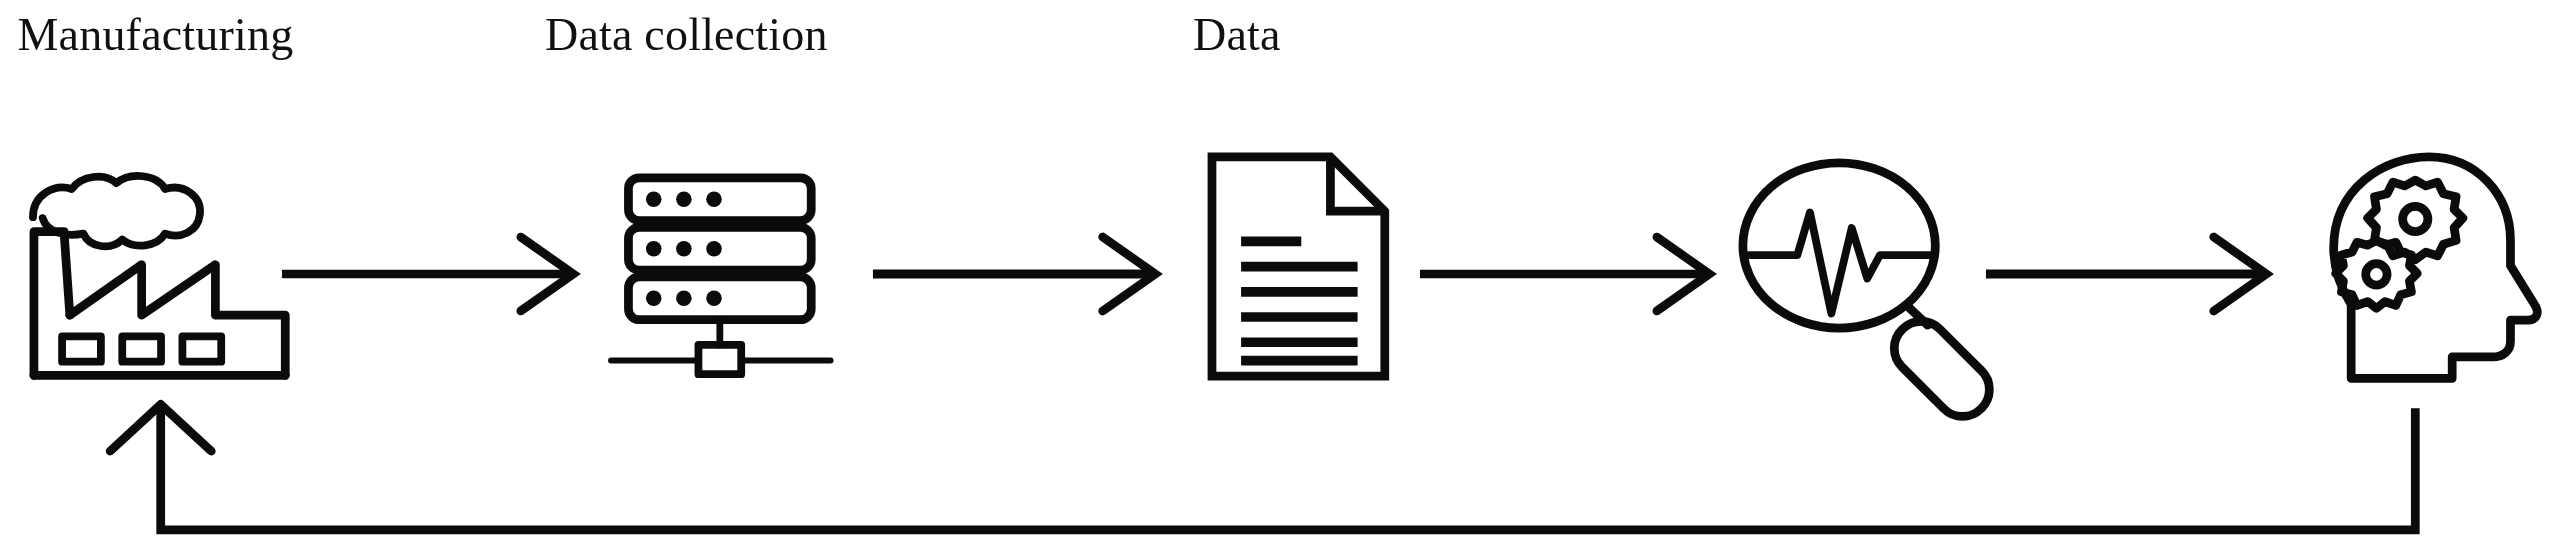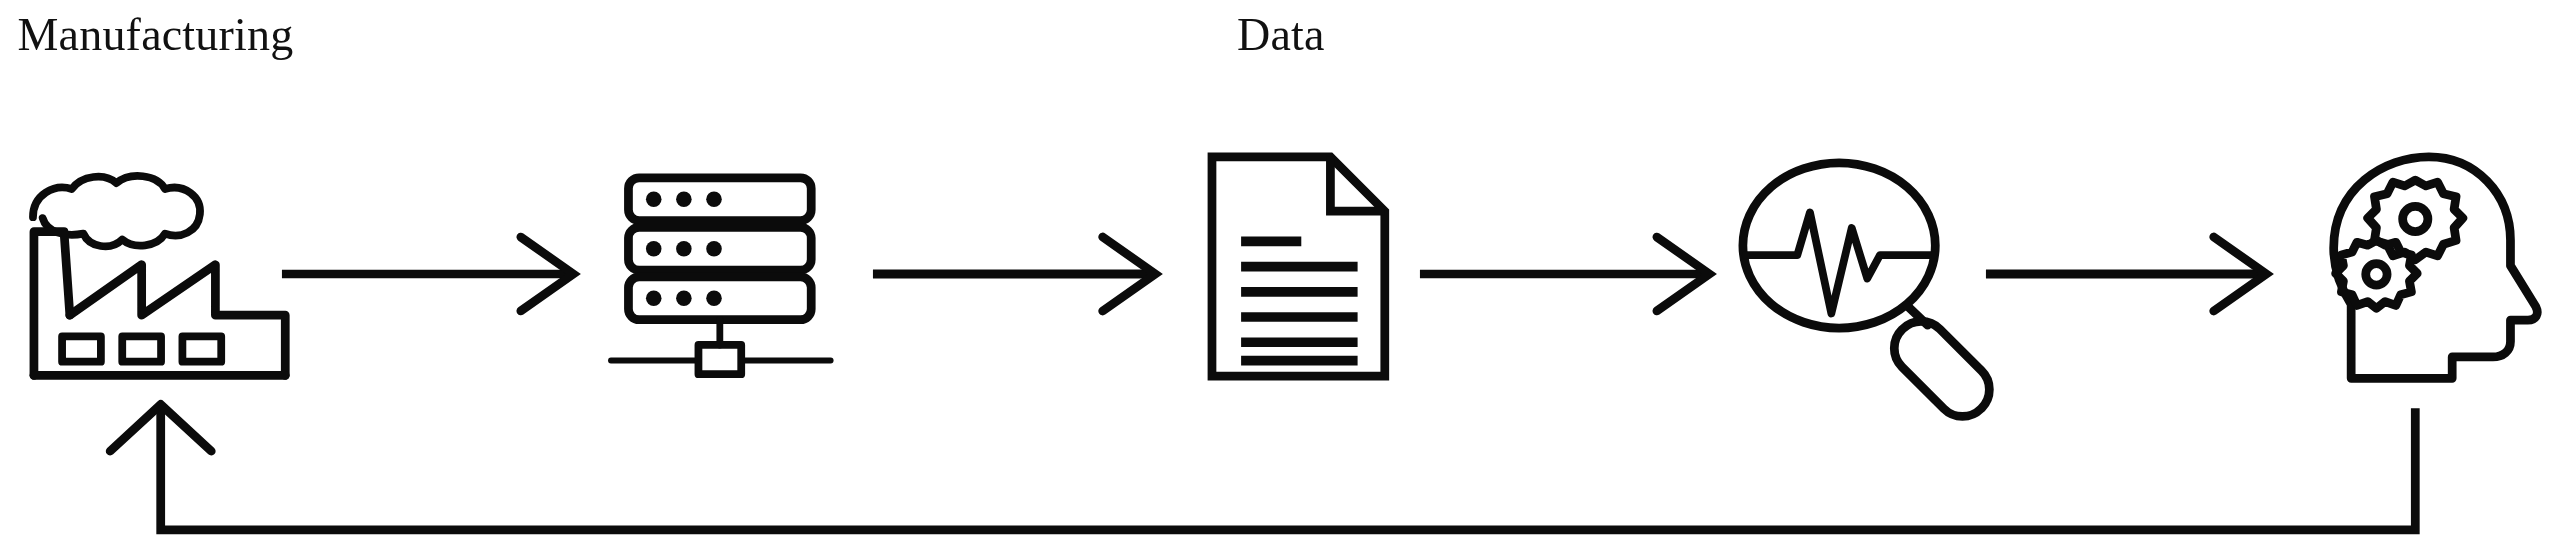--- a/index.html
+++ b/index.html
@@ -47,22 +47,23 @@
   }
   .ink { stroke: #0b0b0b; fill: none; }
 </style>
 </head>
 <body>
 
 <div id="diagram-root">
 
   <div class="stage-label" style="left:17.5px;">Manufacturing</div>
 
-
-  <div class="stage-label" style="left:1237px;">Data</div>
+  <div class="stage-label" style="left:545px;">Data collection</div>
+
+  <div class="stage-label" style="left:1193px;">Data</div>
 
 
 
   <div class="icon-box" style="left:21.4px; top:156px; width:284px; height:229px;">
     <svg width="284" height="229" viewBox="0 0 292 236" aria-hidden="true">
       <g class="ink" stroke-width="9" stroke-linecap="round" stroke-linejoin="round">
 
         <path d="M12 63 C12 40 34 28 52 34 C62 20 86 17 98 28
                  C112 16 140 19 148 34 C168 28 186 42 184 60
                  C182 78 164 86 148 80 C140 94 116 96 104 86

